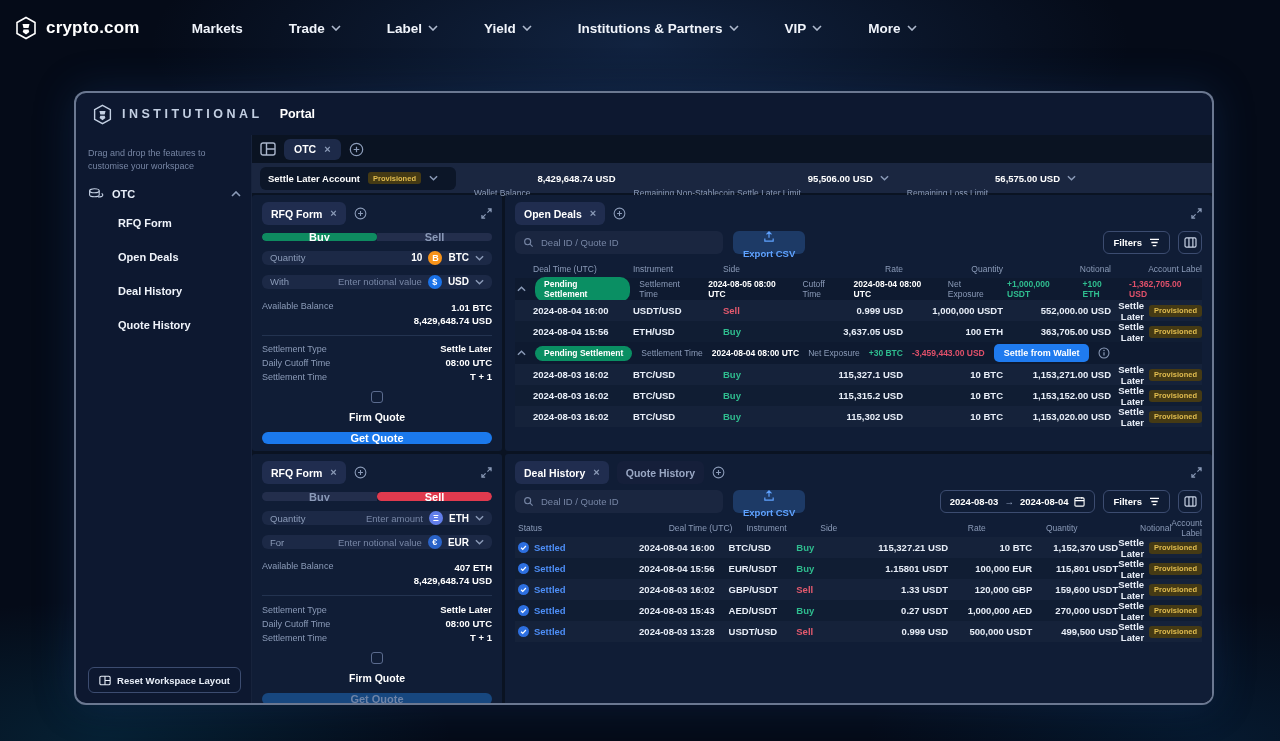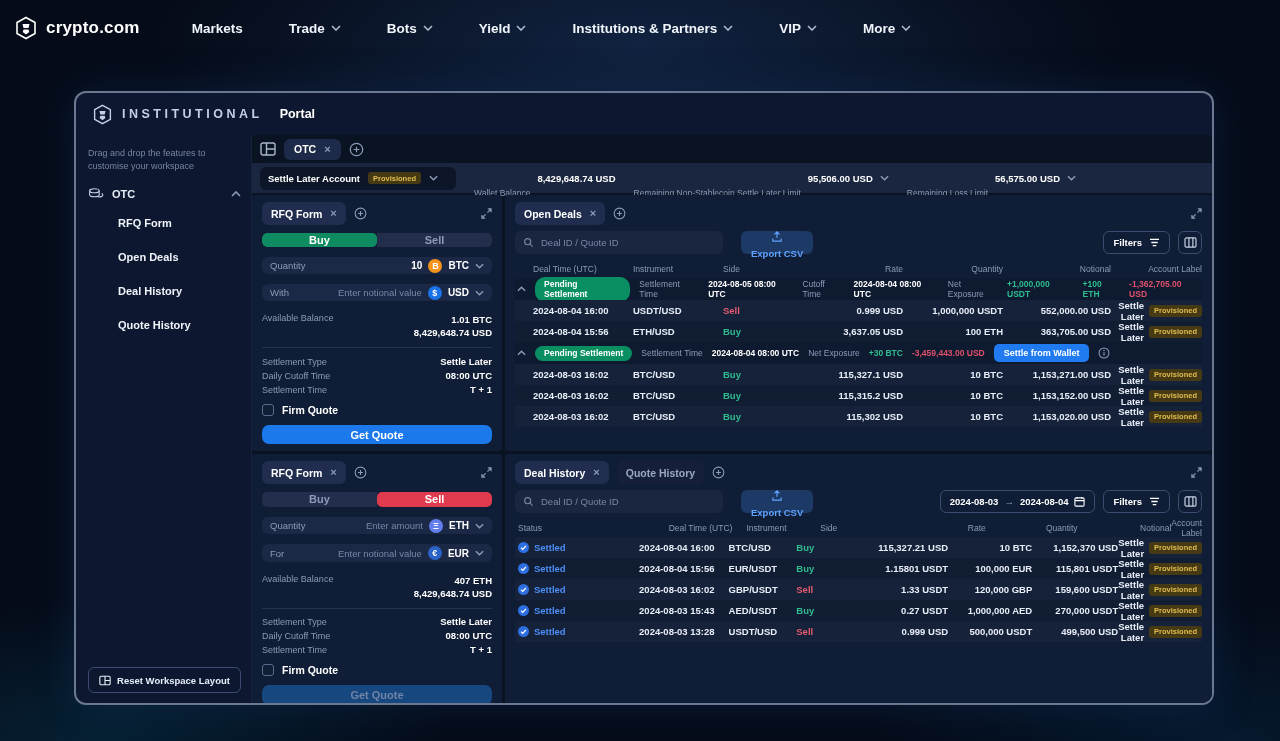--- a/index.html
+++ b/index.html
@@ -103,29 +103,29 @@
   .coin-eth { background:#627eea; }
   .coin-usd { background:#1a72e8; }
   .coin-eur { background:#2a63c8; }
   .asset { font-size:10px; font-weight:bold; color:#fff; }
   .bal-row { margin-top:12px; display:flex; }
   .bal-label { font-size:9px; color:#8b9bb8; }
   .bal-vals { margin-left:auto; text-align:right; font-size:9.5px; font-weight:bold; color:#fff; line-height:13px; }
   .divider { height:1px; background:#233350; margin:8px 0 7px; }
   .settle-row { display:flex; font-size:9px; color:#8b9bb8; line-height:14px; }
   .settle-row b { margin-left:auto; font-size:9.5px; color:#fff; font-weight:bold; }
-  .firm-row { display:flex; gap:8px; margin-top:7px; cursor:pointer; }
+  .firm-row { display:flex; align-items:center; gap:8px; margin-top:7px; cursor:pointer;flex-direction:column; }
   .checkbox { width:12px; height:12px; border:1.5px solid #5b6b8e; border-radius:3px; background:transparent; }
   .firm-label { font-size:10.5px; font-weight:bold; color:#fff; }
   .get-quote { margin-top:9px; height:29px; border:none; border-radius:7px; background:#1b79ec; color:#fff;
                font-size:11px; font-weight:bold; cursor:pointer; font-family:inherit; }
   .get-quote.disabled { background:#17477f; color:#6f84a8; }
 
   
-  .toolbar { display:flex; align-items:center; gap:18px; margin-bottom:6px; }
+  .toolbar { display:flex; align-items:center; gap:10px; margin-bottom:6px; }
   .search-box { display:flex; align-items:center; gap:7px; background:#1a2640; border-radius:6px; height:23px;
                 padding:0 8px; width:208px; color:#7786a5; }
   .search-box input { background:transparent; border:none; outline:none; color:#c8d2e4; font-size:9.5px;
                       font-family:inherit; width:100%; }
   .search-box input::placeholder { color:#7786a5; }
   .export-btn { display:flex; align-items:center; gap:6px; background:#1d3a66; border:none; border-radius:6px;
                 height:23px; padding:0 10px; color:#5fa2ff; font-size:9.5px; font-weight:bold; cursor:pointer; font-family:inherit;flex-direction:column; }
   .right-tools { margin-left:auto; display:flex; align-items:center; gap:8px; }
   .pill-btn { display:flex; align-items:center; gap:7px; border:1px solid #3c4c70; border-radius:6px; height:23px;
               padding:0 9px; background:transparent; color:#fff; font-size:9.5px; font-weight:bold; cursor:pointer; font-family:inherit; }
@@ -190,21 +190,21 @@
       </div>
     <div class="nav-item">
         <span>Trade</span>
         <span class="ico chev">
           <svg width="10" height="6" viewBox="0 0 10 6">
             <path d="M1 1l4 4 4-4" fill="none" stroke="currentColor" stroke-width="1.6"></path>
           </svg>
         </span>
       </div>
     <div class="nav-item">
-        <span>Bots</span>
+        <span>Label</span>
         <span class="ico chev">
           <svg width="10" height="6" viewBox="0 0 10 6">
             <path d="M1 1l4 4 4-4" fill="none" stroke="currentColor" stroke-width="1.6"></path>
           </svg>
         </span>
       </div>
     <div class="nav-item">
         <span>Yield</span>
         <span class="ico chev">
           <svg width="10" height="6" viewBox="0 0 10 6">

